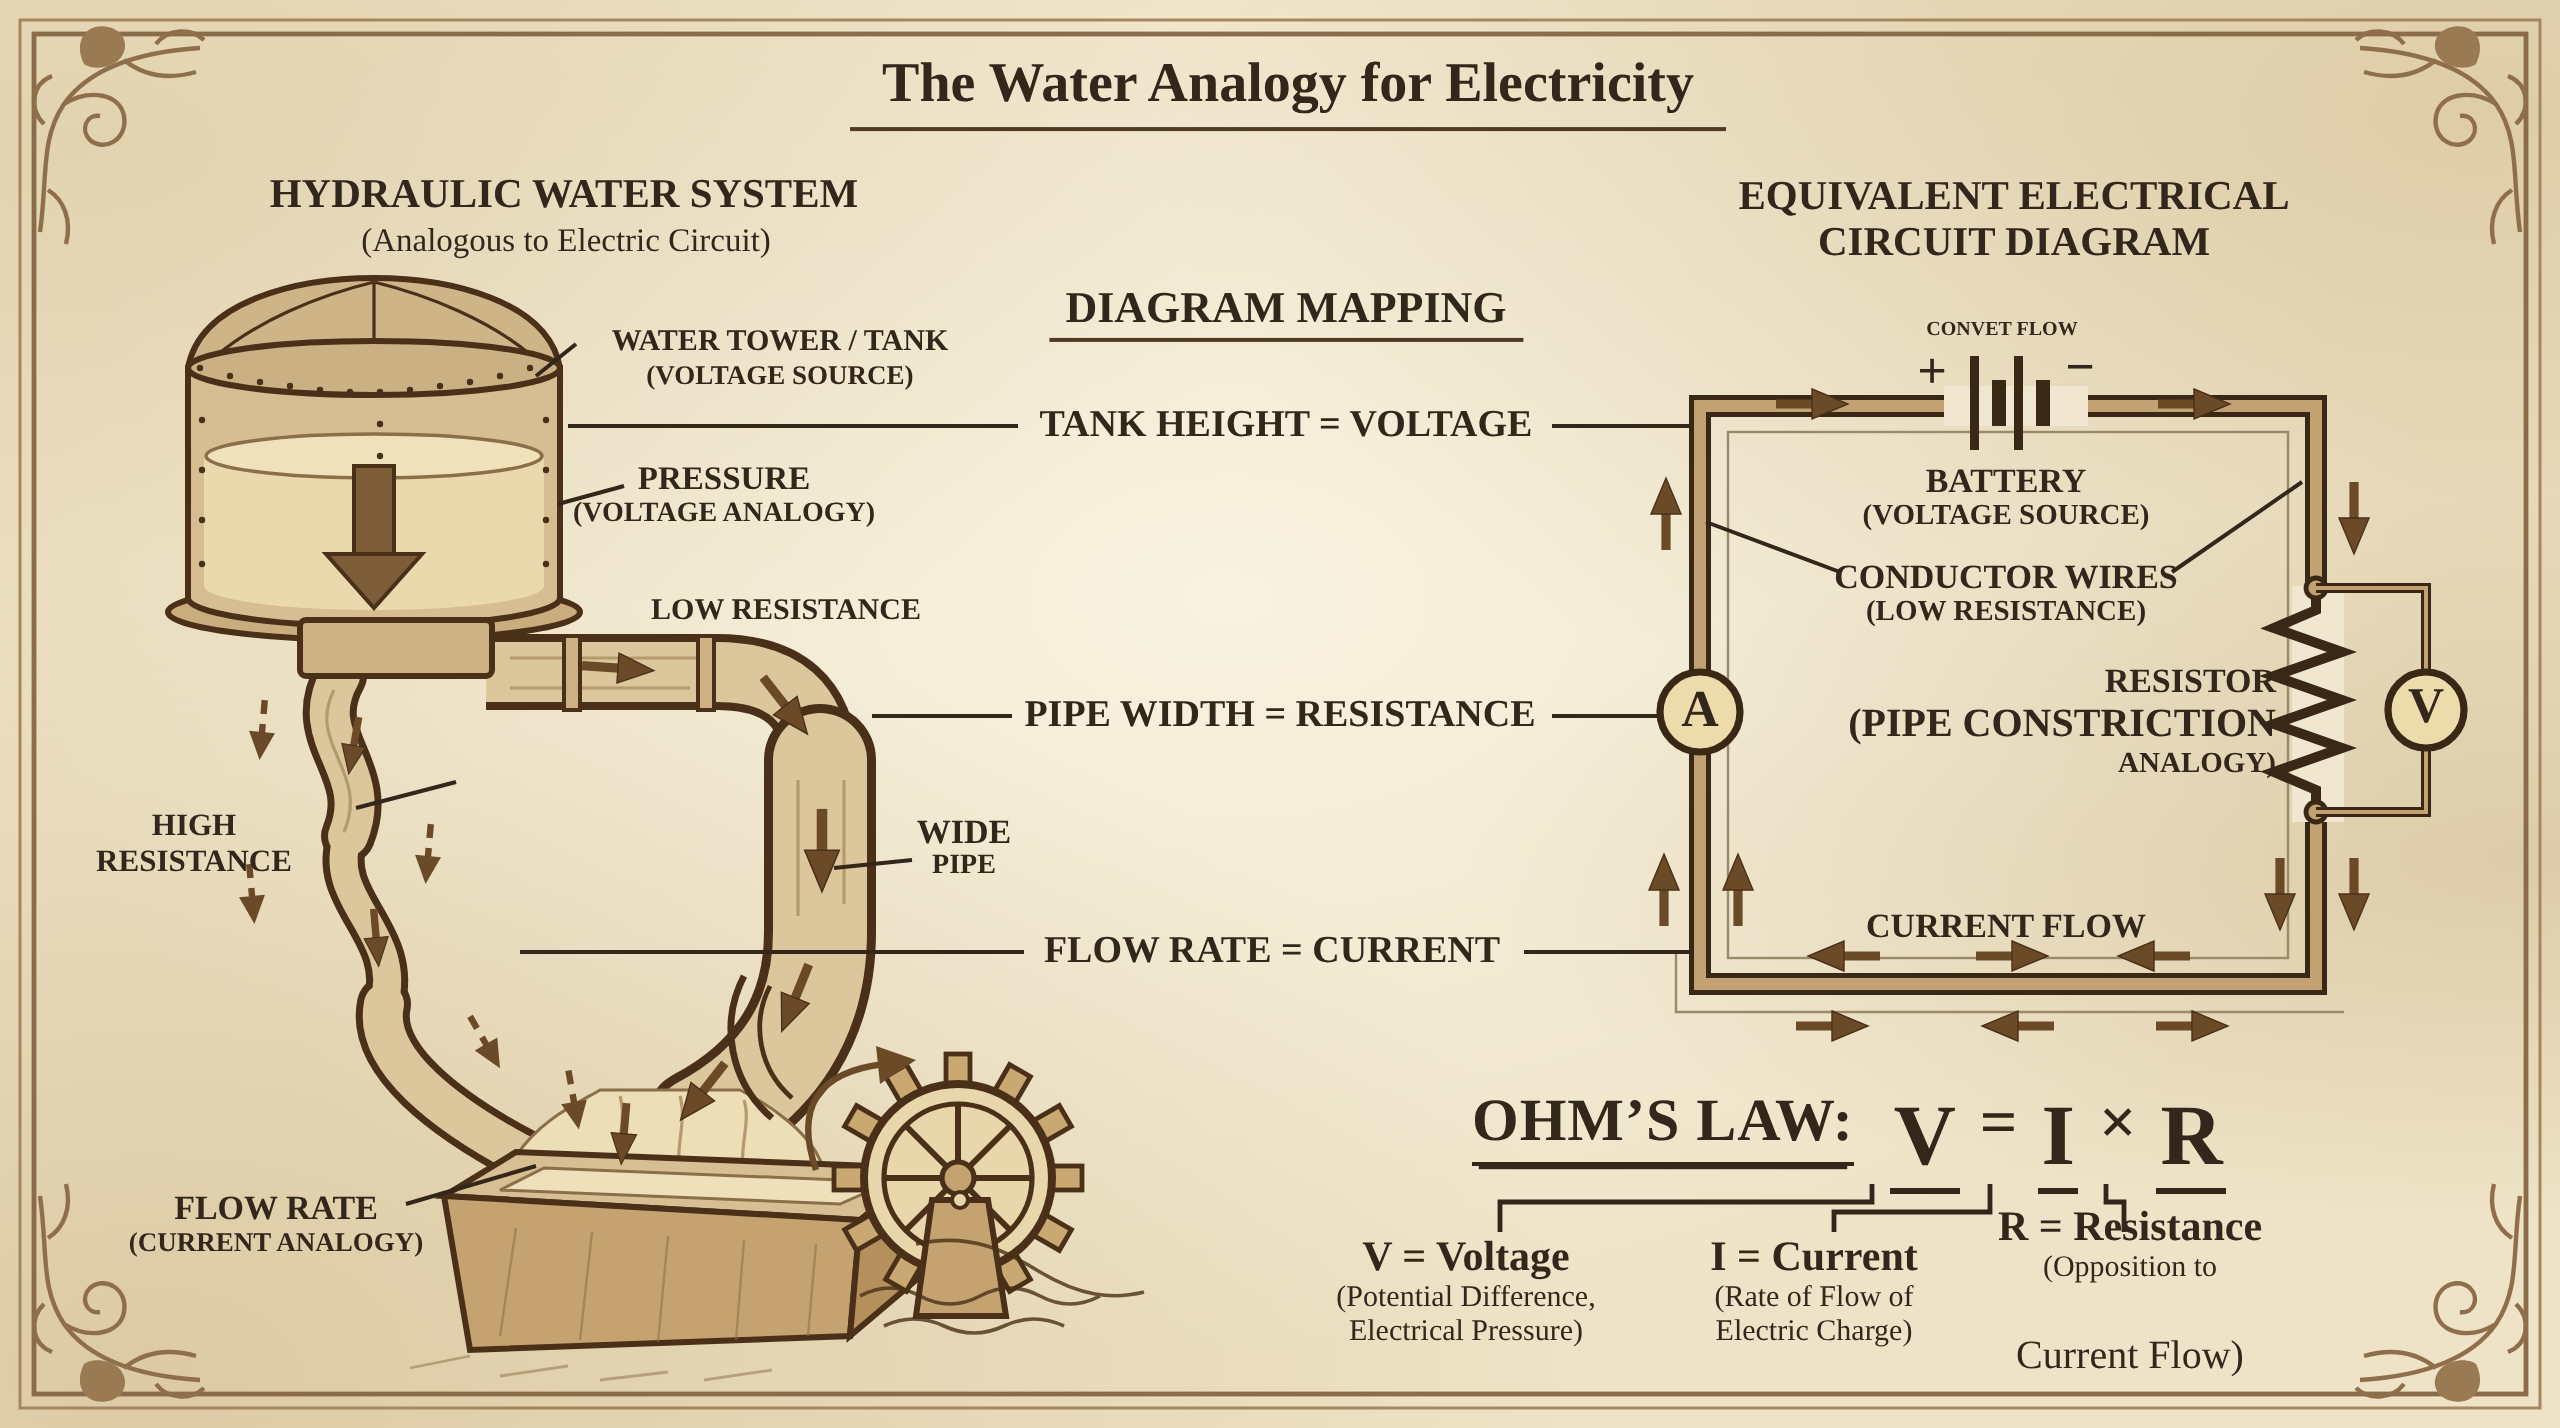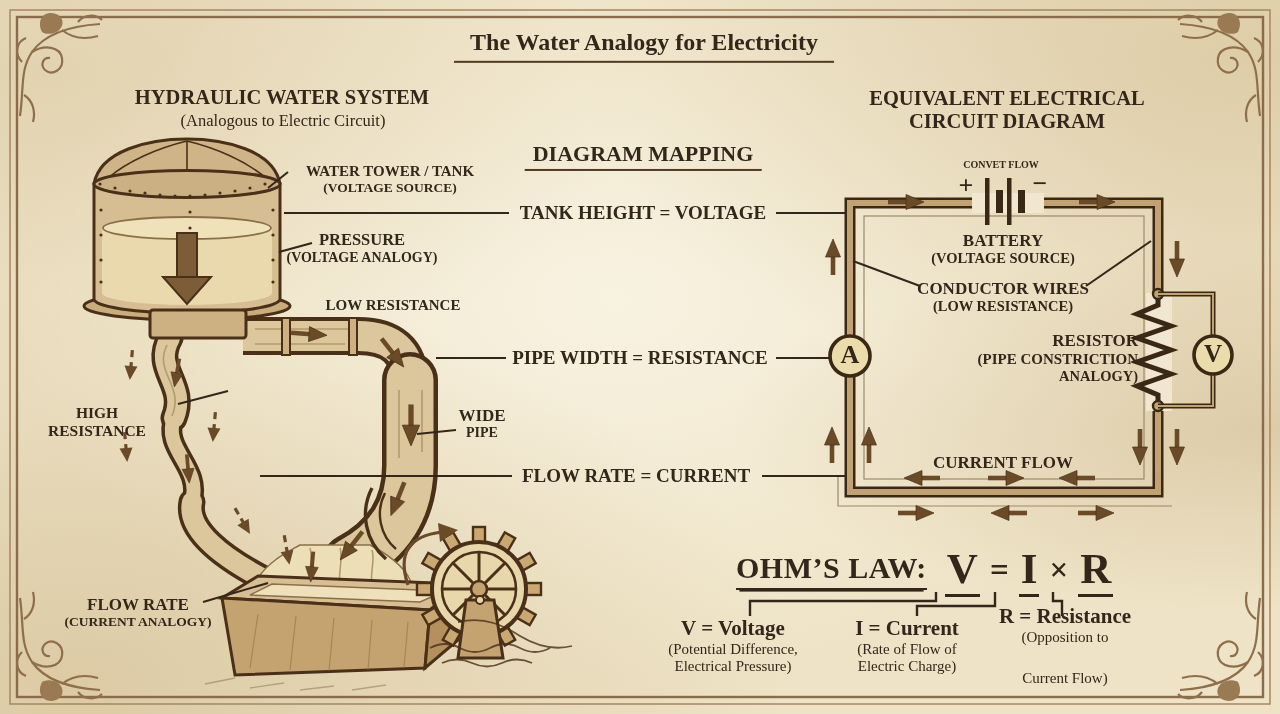--- a/index.html
+++ b/index.html
@@ -15,21 +15,21 @@
       #eee3c6;
   }
   svg{position:absolute;left:0;top:0;}
   .c{position:absolute;transform:translate(-50%,-50%);text-align:center;
      line-height:1.14;white-space:nowrap;z-index:3;}
   .b{font-weight:700;}
   .title-underline{border-bottom:2.6px solid #4f3a22;padding:0 16px 5px 16px;}
   .map-underline{border-bottom:2.6px solid #4f3a22;padding:0 8px 3px 8px;}
   .lbl-right{position:absolute;text-align:right;transform:translate(0,0);
      line-height:1.16;white-space:nowrap;z-index:3;}
-  .ohm{position:absolute;display:flex;align-items:center;z-index:3;}
+  .ohm{position:absolute;display:flex;align-items:flex-start;z-index:3;}
   .ohm .law{font-size:30px;font-weight:700;letter-spacing:.5px;
      border-bottom:2.6px solid #33261b;box-shadow:0 5px 0 -3.4px #33261b;
      padding-bottom:3px;margin-right:12px;}
   .ohm .big{font-size:43px;font-weight:700;border-bottom:3px solid #33261b;
      padding:0 2px 1px 2px;margin:0 6px;}
   .ohm .op{font-size:33px;font-weight:700;margin:0 4px;}
 </style>
 </head>
 <body>
 
@@ -259,21 +259,21 @@
       <path d="M1086,286 L1151,241"></path>
     </g>
 
     <g stroke="#33261b" stroke-width="2.4" fill="none">
       <path d="M936,592 V601 H750 V616"></path>
       <path d="M995,592 V606 H917 V616"></path>
       <path d="M1053,592 V601 H1062 V616"></path>
     </g>
   </svg>
 
-  <div class="c b title-underline" style="left:644px;top:46px;font-size:24px;text-align:center;">The Water Analogy for Electricity</div>
+  <div class="c b title-underline" style="left:644px;top:46px;font-size:28px;text-align:center;">The Water Analogy for Electricity</div>
 
   <div class="c b" style="left:282px;top:98px;font-size:20.5px;">HYDRAULIC WATER SYSTEM</div>
   <div class="c" style="left:283px;top:121px;font-size:16.5px;">(Analogous to Electric Circuit)</div>
 
   <div class="c b" style="left:1007px;top:99px;font-size:20.5px;">EQUIVALENT ELECTRICAL</div>
   <div class="c b" style="left:1007px;top:122px;font-size:20.5px;font-family:Liberation Serif, serif;">CIRCUIT DIAGRAM</div>
 
   <div class="c b map-underline" style="left:643px;top:156px;font-size:22px;">DIAGRAM MAPPING</div>
   <div class="c b" style="left:643px;top:213px;font-size:19px;">TANK HEIGHT = VOLTAGE</div>
   <div class="c b" style="left:640px;top:358px;font-size:19px;">PIPE WIDTH = RESISTANCE</div>
@@ -307,21 +307,21 @@
   <div class="c" style="left:1003px;top:249px;">
     <div class="b" style="font-size:17px;">BATTERY</div>
     <div class="b" style="font-size:14.5px;">(VOLTAGE SOURCE)</div>
   </div>
   <div class="c" style="left:1003px;top:297px;">
     <div class="b" style="font-size:17px;">CONDUCTOR WIRES</div>
     <div class="b" style="font-size:14.5px;">(LOW RESISTANCE)</div>
   </div>
   <div class="lbl-right" style="right:142px;top:331px;">
     <div class="b" style="font-size:17px;">RESISTOR</div>
-    <div class="b" style="font-size:15px;">(PIPE CONSTRICTION</div>
+    <div class="b" style="font-size:20px;">(PIPE CONSTRICTION</div>
     <div class="b" style="font-size:14.5px;">ANALOGY)</div>
   </div>
   <div class="c b" style="left:1003px;top:463px;font-size:17px;">CURRENT FLOW</div>
   <div class="c b" style="left:850px;top:355px;font-size:26px;">A</div>
   <div class="c b" style="left:1213px;top:354px;font-size:25px;">V</div>
 
   <div class="ohm" style="left:736px;top:544px;">
     <span class="law">OHM’S LAW:</span>
     <span class="big">V</span>
     <span class="op">=</span>
@@ -336,16 +336,16 @@
     <div style="font-size:15px;">Electrical Pressure)</div>
   </div>
   <div class="c" style="left:907px;top:646px;">
     <div class="b" style="font-size:21px;">I = Current</div>
     <div style="font-size:15px;">(Rate of Flow of</div>
     <div style="font-size:15px;">Electric Charge)</div>
   </div>
   <div class="c" style="left:1065px;top:646px;">
     <div class="b" style="font-size:21px;">R = Resistance</div>
     <div style="font-size:15px;">(Opposition to</div>
-    <div style="font-size:15px;margin-top:24px;">Current Flow)</div>
+    <div style="font-size:20px;margin-top:24px;">Current Flow)</div>
   </div>
 
 </div>
 
 </body></html>

